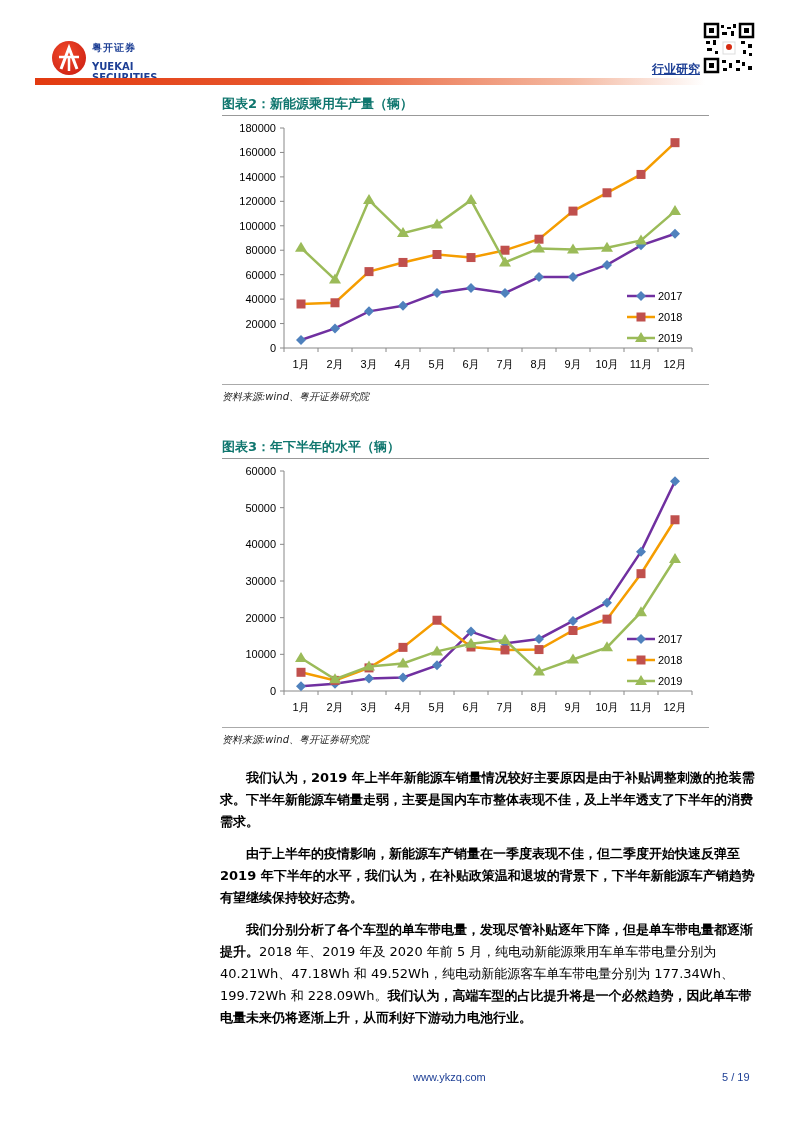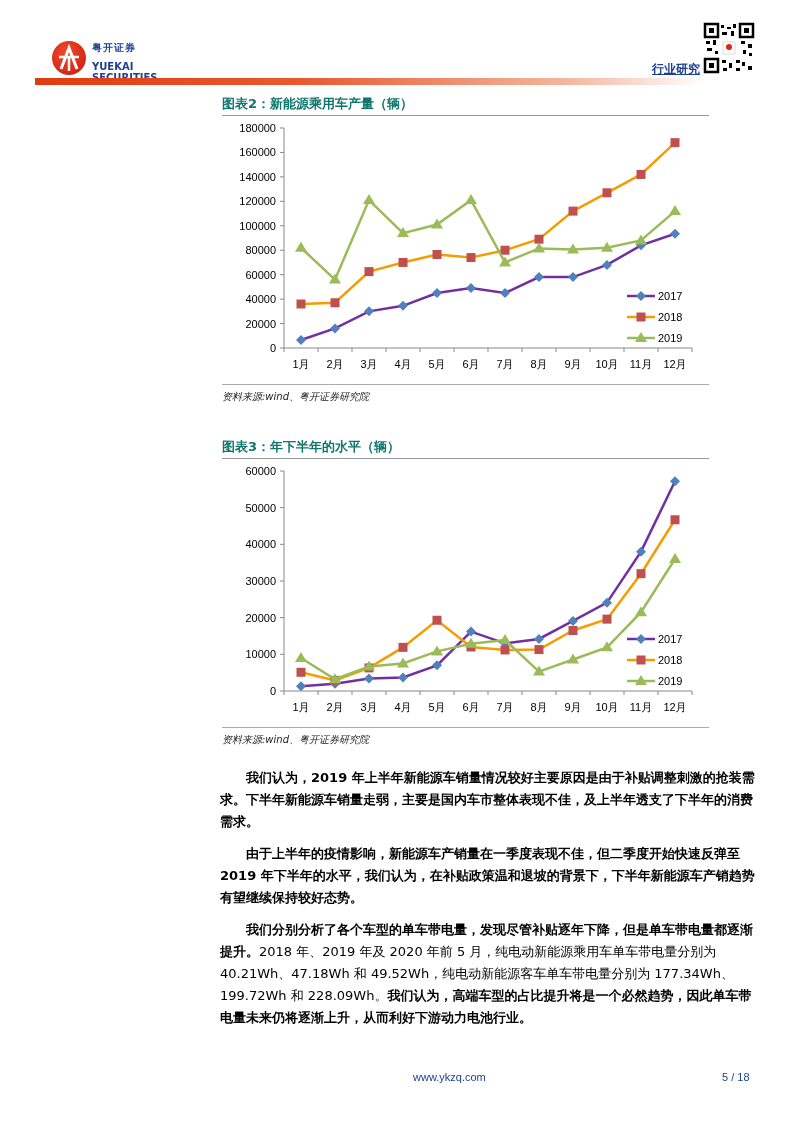--- a/index.html
+++ b/index.html
@@ -302,13 +302,13 @@
 <div class="source" style="top:733px;">资料来源:wind、粤开证券研究院</div>
 <div class="src-rule" style="top:727px;"></div>
 
 <div class="para" style="top:767px;">
   <p class="b">我们认为，2019 年上半年新能源车销量情况较好主要原因是由于补贴调整刺激的抢装需求。下半年新能源车销量走弱，主要是国内车市整体表现不佳，及上半年透支了下半年的消费需求。</p>
   <p class="b" style="margin-top:10px;">由于上半年的疫情影响，新能源车产销量在一季度表现不佳，但二季度开始快速反弹至 2019 年下半年的水平，我们认为，在补贴政策温和退坡的背景下，下半年新能源车产销趋势有望继续保持较好态势。</p>
   <p style="margin-top:10px;"><span class="b">我们分别分析了各个车型的单车带电量，发现尽管补贴逐年下降，但是单车带电量都逐渐提升。</span><span>2018 年、2019 年及 2020 年前 5 月，纯电动新能源乘用车单车带电量分别为 40.21Wh、47.18Wh 和 49.52Wh，纯电动新能源客车单车带电量分别为 177.34Wh、199.72Wh 和 228.09Wh。</span><span class="b">我们认为，高端车型的占比提升将是一个必然趋势，因此单车带电量未来仍将逐渐上升，从而利好下游动力电池行业。</span></p>
 </div>
 
 <div class="footer-url">www.ykzq.com</div>
-<div class="footer-page">5 / 18</div>
+<div class="footer-page">5 / 19</div>
 
 </body></html>

